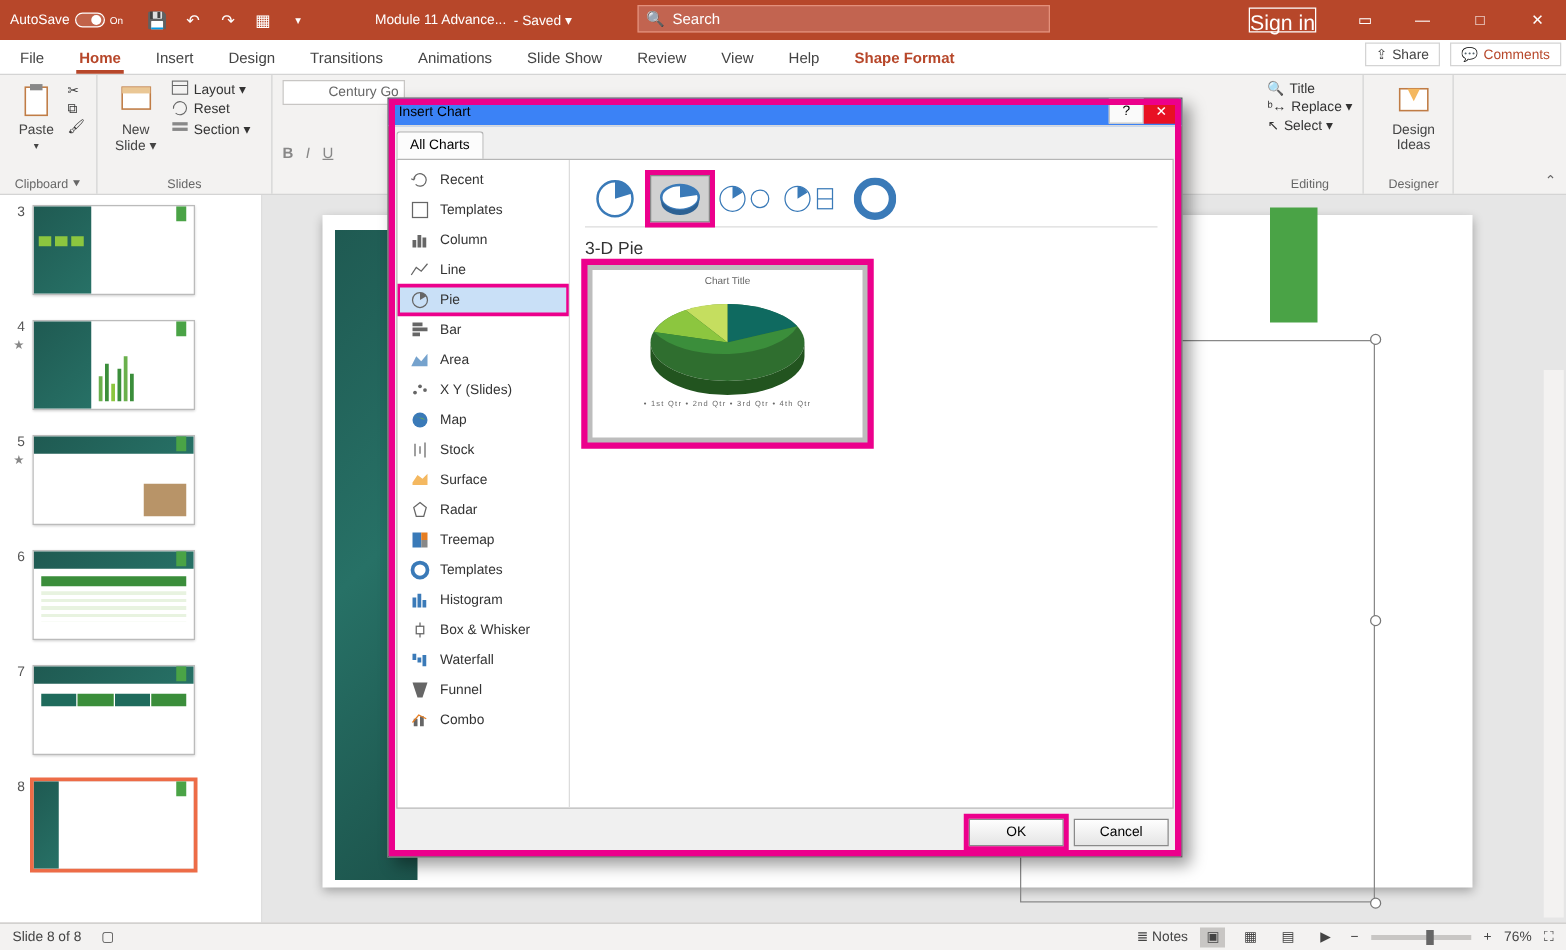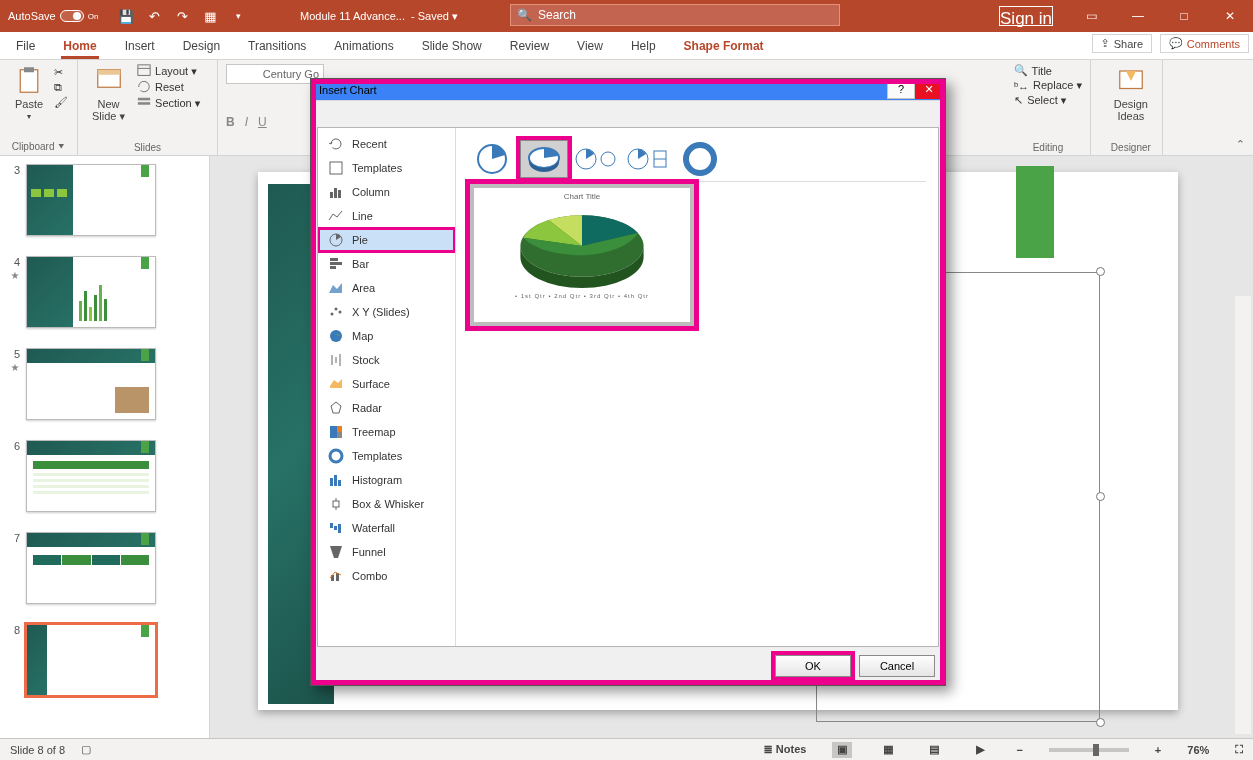--- a/index.html
+++ b/index.html
@@ -85,21 +85,21 @@
   .preview.prevframe { outline:5px solid #ec008c; outline-offset:-2px; }
   .preview .ptitle { font-size:8px; color:#666; margin-top:4px; }
   .pie3d { width:150px; height:84px; margin-top:4px; }
   .plegend { font-size:6px; color:#666; letter-spacing:1px; margin-top:4px; }
   .dlgfooter { position:absolute; right:10px; bottom:8px; display:flex; gap:8px; }
   .fbtn { width:76px; height:22px; border:1px solid #8a8a8a; background:linear-gradient(#fefefe,#e5e5e5); font-size:11px; display:flex; align-items:center; justify-content:center; }
   .fbtn.okframe { outline:4px solid #ec008c; }
 
   
   .status { position:absolute; bottom:0; left:0; right:0; height:22px; background:#f3f2f1; border-top:1px solid #c8c6c4; display:flex; align-items:center; font-size:11px; color:#444; padding:0 10px; }
-  .status .right { margin-left:auto; display:flex; align-items:center; gap:26px;font-weight:bold; }
+  .status .right { margin-left:auto; display:flex; align-items:center; gap:10px; }
   .zoomslider { width:80px; height:4px; background:#c8c6c4; position:relative; }
   .zoomslider::after{ content:""; position:absolute; width:6px; height:12px; background:#666; top:-4px; left:44px; }
   .viewbtn { width:20px; height:16px; display:flex; align-items:center; justify-content:center; }
   .viewbtn.active { background:#c8c6c4; }
 
   
   .mini .tealband{position:absolute;left:0;top:0;bottom:0;width:46px;background:linear-gradient(135deg,#1f5a52,#277166);}
   .mini .tealtop{position:absolute;left:0;top:0;right:0;height:14px;background:linear-gradient(135deg,#1f5a52,#277166);}
   .mini .gsq{position:absolute;width:8px;height:12px;background:#4aa346;}
 </style>
@@ -348,20 +348,23 @@
   </div>
 </div>
 
 <div class="overlay">
   <div class="dialog">
     <div class="dlgtitle">
       <span>Insert Chart</span>
       <div class="btn help">?</div>
       <div class="btn close">✕</div>
     </div>
+    <div class="dlgtabs">
+        <div class="dlgtab">All Charts</div>
+      </div>
     <div class="dlgbody">
       <div class="catlist">
         <div class="cat">
             <svg viewBox="0 0 16 16">
               <path d="M3 8a5 5 0 1 1 1.5 3.5M3 8l-2-1M3 8l1-2" fill="none" stroke="#666"></path>
             </svg>
             <span>Recent</span>
           </div>
         <div class="cat">
             <svg viewBox="0 0 16 16">
@@ -521,20 +524,21 @@
                 <rect x="28" y="6" width="12" height="16" fill="#fff" stroke="#3a7ab8"></rect>
                 <line x1="28" y1="14" x2="40" y2="14" stroke="#3a7ab8"></line>
               </svg>
             </div>
           <div class="subbtn">
               <svg width="34" height="34" viewBox="0 0 34 34">
                 <circle cx="17" cy="17" r="14" fill="none" stroke="#3a7ab8" stroke-width="6"></circle>
               </svg>
             </div>
         </div>
+        <div class="subtitle">3-D Pie</div>
         <div class="preview prevframe">
           <div class="ptitle">Chart Title</div>
           <svg class="pie3d" viewBox="0 0 160 90">
             <ellipse cx="80" cy="44" rx="66" ry="33" fill="#2f6e2f"></ellipse>
             <path d="M14 44a66 33 0 0 0 132 0v12a66 33 0 0 1-132 0z" fill="#22541f"></path>
             <path d="M80 44 L80 11 A66 33 0 0 1 140 30 Z" fill="#0f6a60"></path>
             <path d="M80 44 L44 16 A66 33 0 0 1 80 11 Z" fill="#c5de5f"></path>
             <path d="M80 44 L17 35 A66 33 0 0 1 44 16 Z" fill="#8cc63f"></path>
             <path d="M80 44 L140 30 A66 33 0 0 1 17 35 Z" fill="#3b8e3b" transform="rotate(0)"></path>
           </svg>

